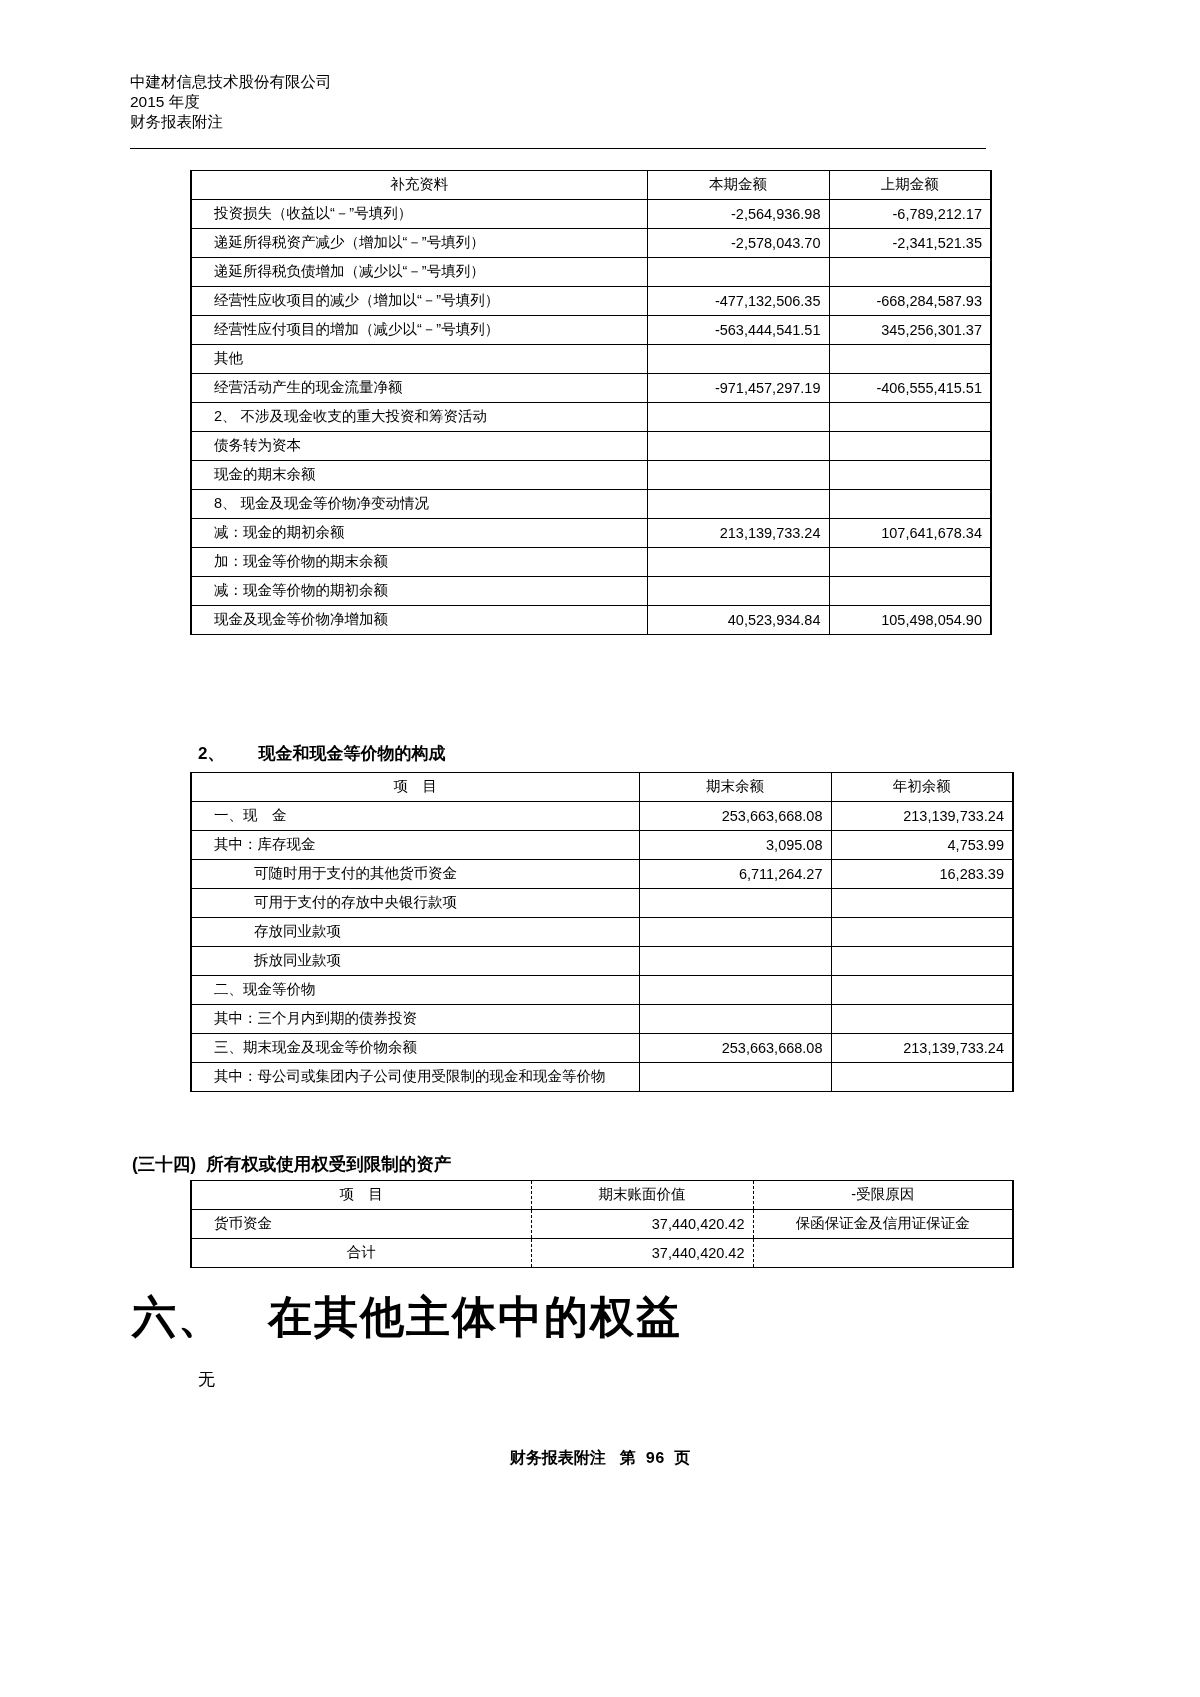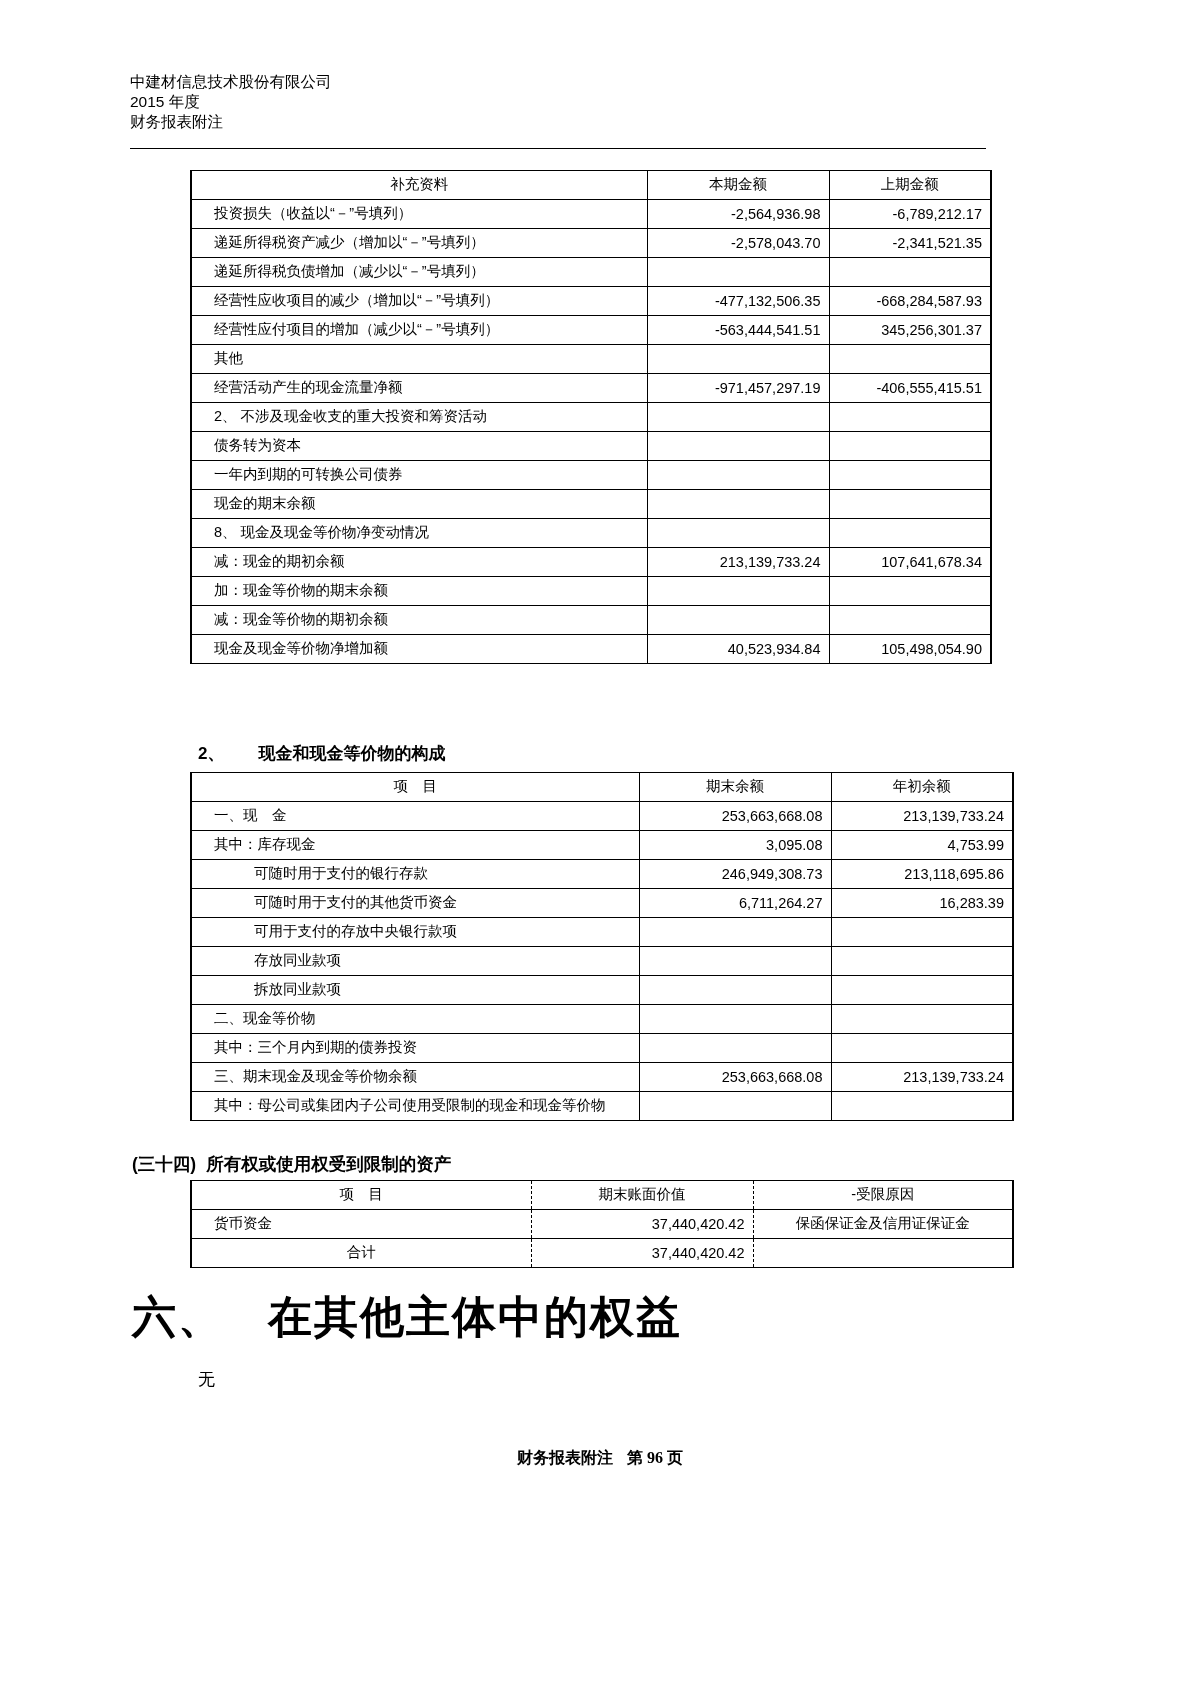--- a/index.html
+++ b/index.html
@@ -131,21 +131,21 @@
     font-family: "Liberation Sans", "DejaVu Sans", sans-serif;
     font-size: 17px;
   }
   
   #footer {
     position: absolute;
     left: 0;
     top: 1448px;
     width: 1200px;
     text-align: center;
-    font-family: Liberation Serif, serif;
+    font-family: Liberation Mono, monospace;
     font-size: 16px;
     font-weight: bold;
   }
   #footer .fp { margin-left: 14px; font-weight: bold; }
   .indent1 { padding-left: 22px !important; }
   .indent3 { padding-left: 62px !important; }
 </style>
 </head>
 <body>
 
@@ -212,25 +212,20 @@
             <td class="lbl indent1 outer-l">2、 不涉及现金收支的重大投资和筹资活动</td>
             <td class="num"></td>
             <td class="num outer-r"></td>
           </tr>
         <tr>
             <td class="lbl indent1 outer-l">债务转为资本</td>
             <td class="num"></td>
             <td class="num outer-r"></td>
           </tr>
         <tr>
-            <td class="lbl indent1 outer-l">一年内到期的可转换公司债券</td>
-            <td class="num"></td>
-            <td class="num outer-r"></td>
-          </tr>
-        <tr>
             <td class="lbl indent1 outer-l">现金的期末余额</td>
             <td class="num"></td>
             <td class="num outer-r"></td>
           </tr>
         <tr>
             <td class="lbl indent1 outer-l">8、 现金及现金等价物净变动情况</td>
             <td class="num"></td>
             <td class="num outer-r"></td>
           </tr>
         <tr>
@@ -280,25 +275,20 @@
             <td class="lbl indent1 outer-l">一、现　金</td>
             <td class="num">253,663,668.08</td>
             <td class="num outer-r">213,139,733.24</td>
           </tr>
         <tr>
             <td class="lbl indent1 outer-l">其中：库存现金</td>
             <td class="num">3,095.08</td>
             <td class="num outer-r">4,753.99</td>
           </tr>
         <tr>
-            <td class="lbl indent3 outer-l">可随时用于支付的银行存款</td>
-            <td class="num">246,949,308.73</td>
-            <td class="num outer-r">213,118,695.86</td>
-          </tr>
-        <tr>
             <td class="lbl indent3 outer-l">可随时用于支付的其他货币资金</td>
             <td class="num">6,711,264.27</td>
             <td class="num outer-r">16,283.39</td>
           </tr>
         <tr>
             <td class="lbl indent3 outer-l">可用于支付的存放中央银行款项</td>
             <td class="num"></td>
             <td class="num outer-r"></td>
           </tr>
         <tr>

